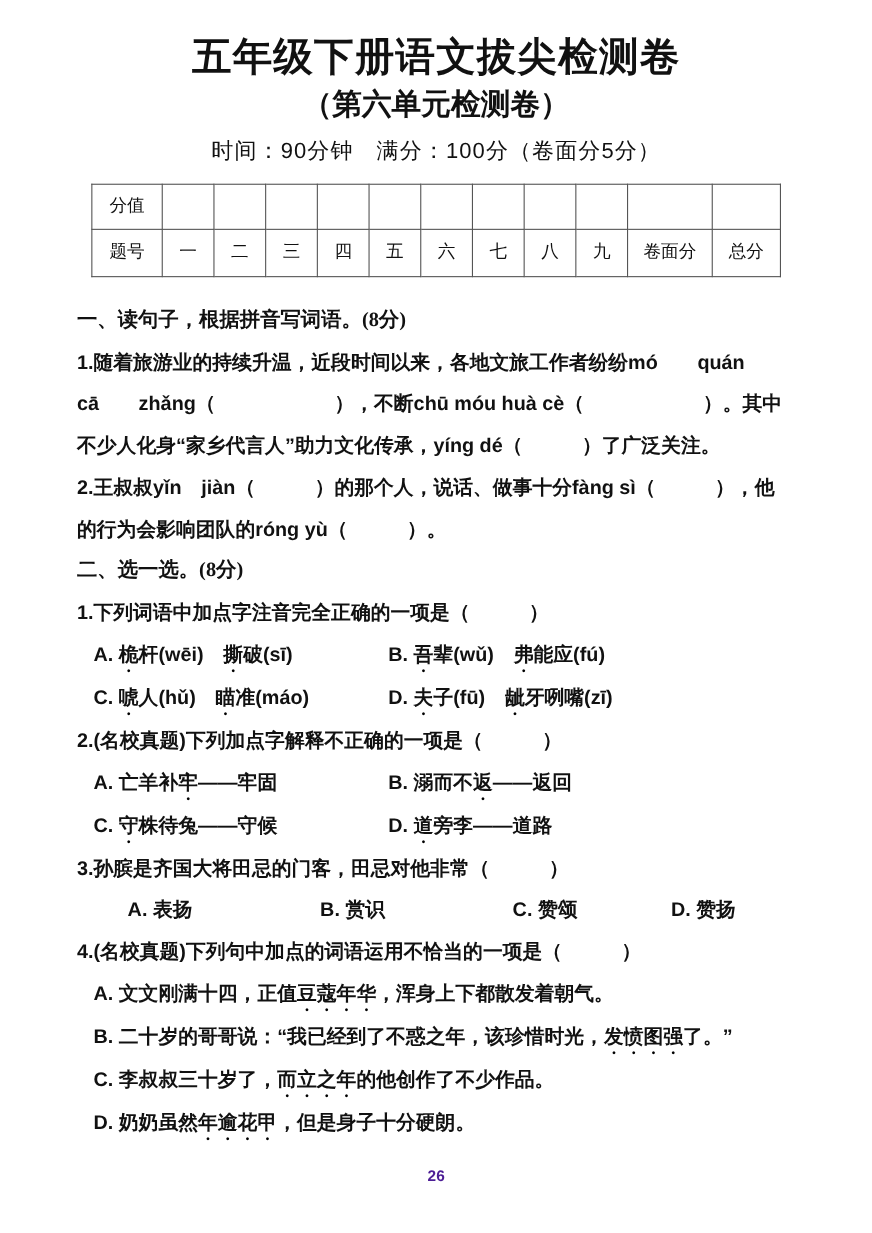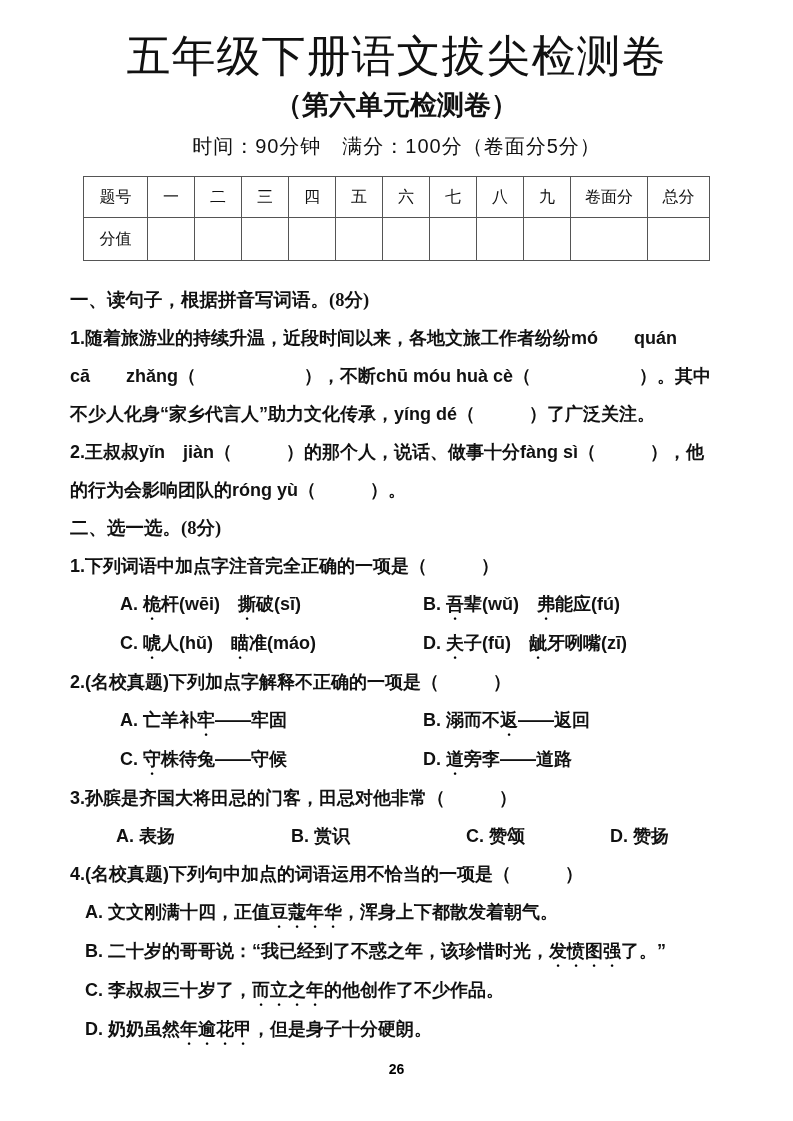--- a/index.html
+++ b/index.html
@@ -4,21 +4,21 @@
 <style>
   * { margin: 0; padding: 0; box-sizing: border-box; }
   html, body { background: #e8e8e8; }
   .page {
     width: 793px; height: 1121px; background: #ffffff; margin: 0 auto;
     position: relative; overflow: hidden;
     font-family: "Liberation Sans", "DejaVu Sans", sans-serif;
     color: #111;
   }
   .header { text-align: center; padding-top: 30px; }
-  .title { font-size: 44px; font-weight: 400; letter-spacing: 1px; line-height: 1.2; }
+  .title { font-size: 36px; font-weight: 700; letter-spacing: 1px; line-height: 1.2; }
   .subtitle { font-size: 27px; font-weight: 700; margin-top: 6px; line-height: 1.2; }
   .meta { font-size: 20px; font-weight: 500; margin-top: 12px; letter-spacing: 1px; }
 
   table.score-table {
     margin: 16px auto 0 auto; border-collapse: collapse; table-layout: fixed;
     width: 615px;
   }
   .score-table td {
     border: 1.5px solid #555; text-align: center; vertical-align: middle;
     font-size: 16px; height: 41px; padding: 0;
@@ -29,76 +29,76 @@
   .score-table td:nth-child(11) { width: 77px; }
   .score-table td:nth-child(12) { width: 62px; }
 
   .exam-body {
     margin-top: 20px; padding: 0 70px 0 70px;
     font-size: 18px; line-height: 38px; white-space: pre-wrap;
   }
   .line { min-height: 38px; font-weight: bold; }
   .line.heading { font-weight: 700; font-size: 18.5px; font-family: Liberation Serif, serif; }
   .line.option-line, .line.options-2col, .line.options-4col { padding-left: 15px; }
-  .options-2col .col { display: inline-block; margin-left: 35px; }
+  .options-2col .col { display: inline-block; }
   .options-2col .col:first-child { width: 268px; }
   .options-4col .col { display: inline-block; }
   .options-4col .col:nth-child(-n+3) { width: 144px; margin-left: 31px; }
   .dot {
     -webkit-text-emphasis: filled dot #000;
     -webkit-text-emphasis-position: under;
     text-emphasis: filled dot #000;
     text-emphasis-position: under right;
   }
   .page-num {
     position: absolute; bottom: 44px; left: 0; width: 100%;
-    text-align: center; font-size: 14px; font-weight: 700; color: #000000;
+    text-align: center; font-size: 14px; font-weight: 700; color: #4c1d95;
   }
 </style>
 </head>
 <body>
 
 <div class="page">
 
   <div class="header">
     <div class="title">五年级下册语文拔尖检测卷</div>
     <div class="subtitle">（第六单元检测卷）</div>
     <div class="meta">时间：90分钟　满分：100分（卷面分5分）</div>
   </div>
 
   <table class="score-table">
     <tbody>
         <tr>
+          <td>分值</td>
+          <td></td>
+          <td></td>
+          <td></td>
+          <td></td>
+          <td></td>
+          <td></td>
+          <td></td>
+          <td></td>
+          <td></td>
+          <td></td>
+          <td></td>
+        </tr>
+        <tr>
           <td>题号</td>
           <td>一</td>
           <td>二</td>
           <td>三</td>
           <td>四</td>
           <td>五</td>
           <td>六</td>
           <td>七</td>
           <td>八</td>
           <td>九</td>
           <td>卷面分</td>
           <td>总分</td>
         </tr>
-        <tr>
-          <td>分值</td>
-          <td></td>
-          <td></td>
-          <td></td>
-          <td></td>
-          <td></td>
-          <td></td>
-          <td></td>
-          <td></td>
-          <td></td>
-          <td></td>
-          <td></td>
-        </tr>
       </tbody>
   </table>
 
   <div class="exam-body"><div class="line heading"><span class="col"><span>一、读句子，根据拼音写词语。(8分)</span></span></div><div class="line para"><span class="col"><span>1.随着旅游业的持续升温，近段时间以来，各地文旅工作者纷纷mó　　quán</span></span></div><div class="line para"><span class="col"><span>cā　　zhǎng（　　　　　　），不断chū móu huà cè（　　　　　　）。其中</span></span></div><div class="line para"><span class="col"><span>不少人化身“家乡代言人”助力文化传承，yíng dé（　　　）了广泛关注。</span></span></div><div class="line para"><span class="col"><span>2.王叔叔yǐn　jiàn（　　　）的那个人，说话、做事十分fàng sì（　　　），他</span></span></div><div class="line para"><span class="col"><span>的行为会影响团队的róng yù（　　　）。</span></span></div><div class="line heading"><span class="col"><span>二、选一选。(8分)</span></span></div><div class="line para"><span class="col"><span>1.下列词语中加点字注音完全正确的一项是（　　　）</span></span></div><div class="line options-2col"><span class="col"><span>A. </span><span class="dot">桅</span><span>杆(wēi)　</span><span class="dot">撕</span><span>破(sī)</span></span><span class="col"><span>B. </span><span class="dot">吾</span><span>辈(wǔ)　</span><span class="dot">弗</span><span>能应(fú)</span></span></div><div class="line options-2col"><span class="col"><span>C. </span><span class="dot">唬</span><span>人(hǔ)　</span><span class="dot">瞄</span><span>准(máo)</span></span><span class="col"><span>D. </span><span class="dot">夫</span><span>子(fū)　</span><span class="dot">龇</span><span>牙咧嘴(zī)</span></span></div><div class="line para"><span class="col"><span>2.(名校真题)下列加点字解释不正确的一项是（　　　）</span></span></div><div class="line options-2col"><span class="col"><span>A. 亡羊补</span><span class="dot">牢</span><span>——牢固</span></span><span class="col"><span>B. 溺而不</span><span class="dot">返</span><span>——返回</span></span></div><div class="line options-2col"><span class="col"><span>C. </span><span class="dot">守</span><span>株待兔——守候</span></span><span class="col"><span>D. </span><span class="dot">道</span><span>旁李——道路</span></span></div><div class="line para"><span class="col"><span>3.孙膑是齐国大将田忌的门客，田忌对他非常（　　　）</span></span></div><div class="line options-4col"><span class="col"><span>A. 表扬</span></span><span class="col"><span>B. 赏识</span></span><span class="col"><span>C. 赞颂</span></span><span class="col"><span>D. 赞扬</span></span></div><div class="line para"><span class="col"><span>4.(名校真题)下列句中加点的词语运用不恰当的一项是（　　　）</span></span></div><div class="line option-line"><span class="col"><span>A. 文文刚满十四，正值</span><span class="dot">豆蔻年华</span><span>，浑身上下都散发着朝气。</span></span></div><div class="line option-line"><span class="col"><span>B. 二十岁的哥哥说：“我已经到了不惑之年，该珍惜时光，</span><span class="dot">发愤图强</span><span>了。”</span></span></div><div class="line option-line"><span class="col"><span>C. 李叔叔三十岁了，</span><span class="dot">而立之年</span><span>的他创作了不少作品。</span></span></div><div class="line option-line"><span class="col"><span>D. 奶奶虽然</span><span class="dot">年逾花甲</span><span>，但是身子十分硬朗。</span></span></div></div>
 
   <div class="page-num">26</div>
 
 </div>
 
 </body></html>

